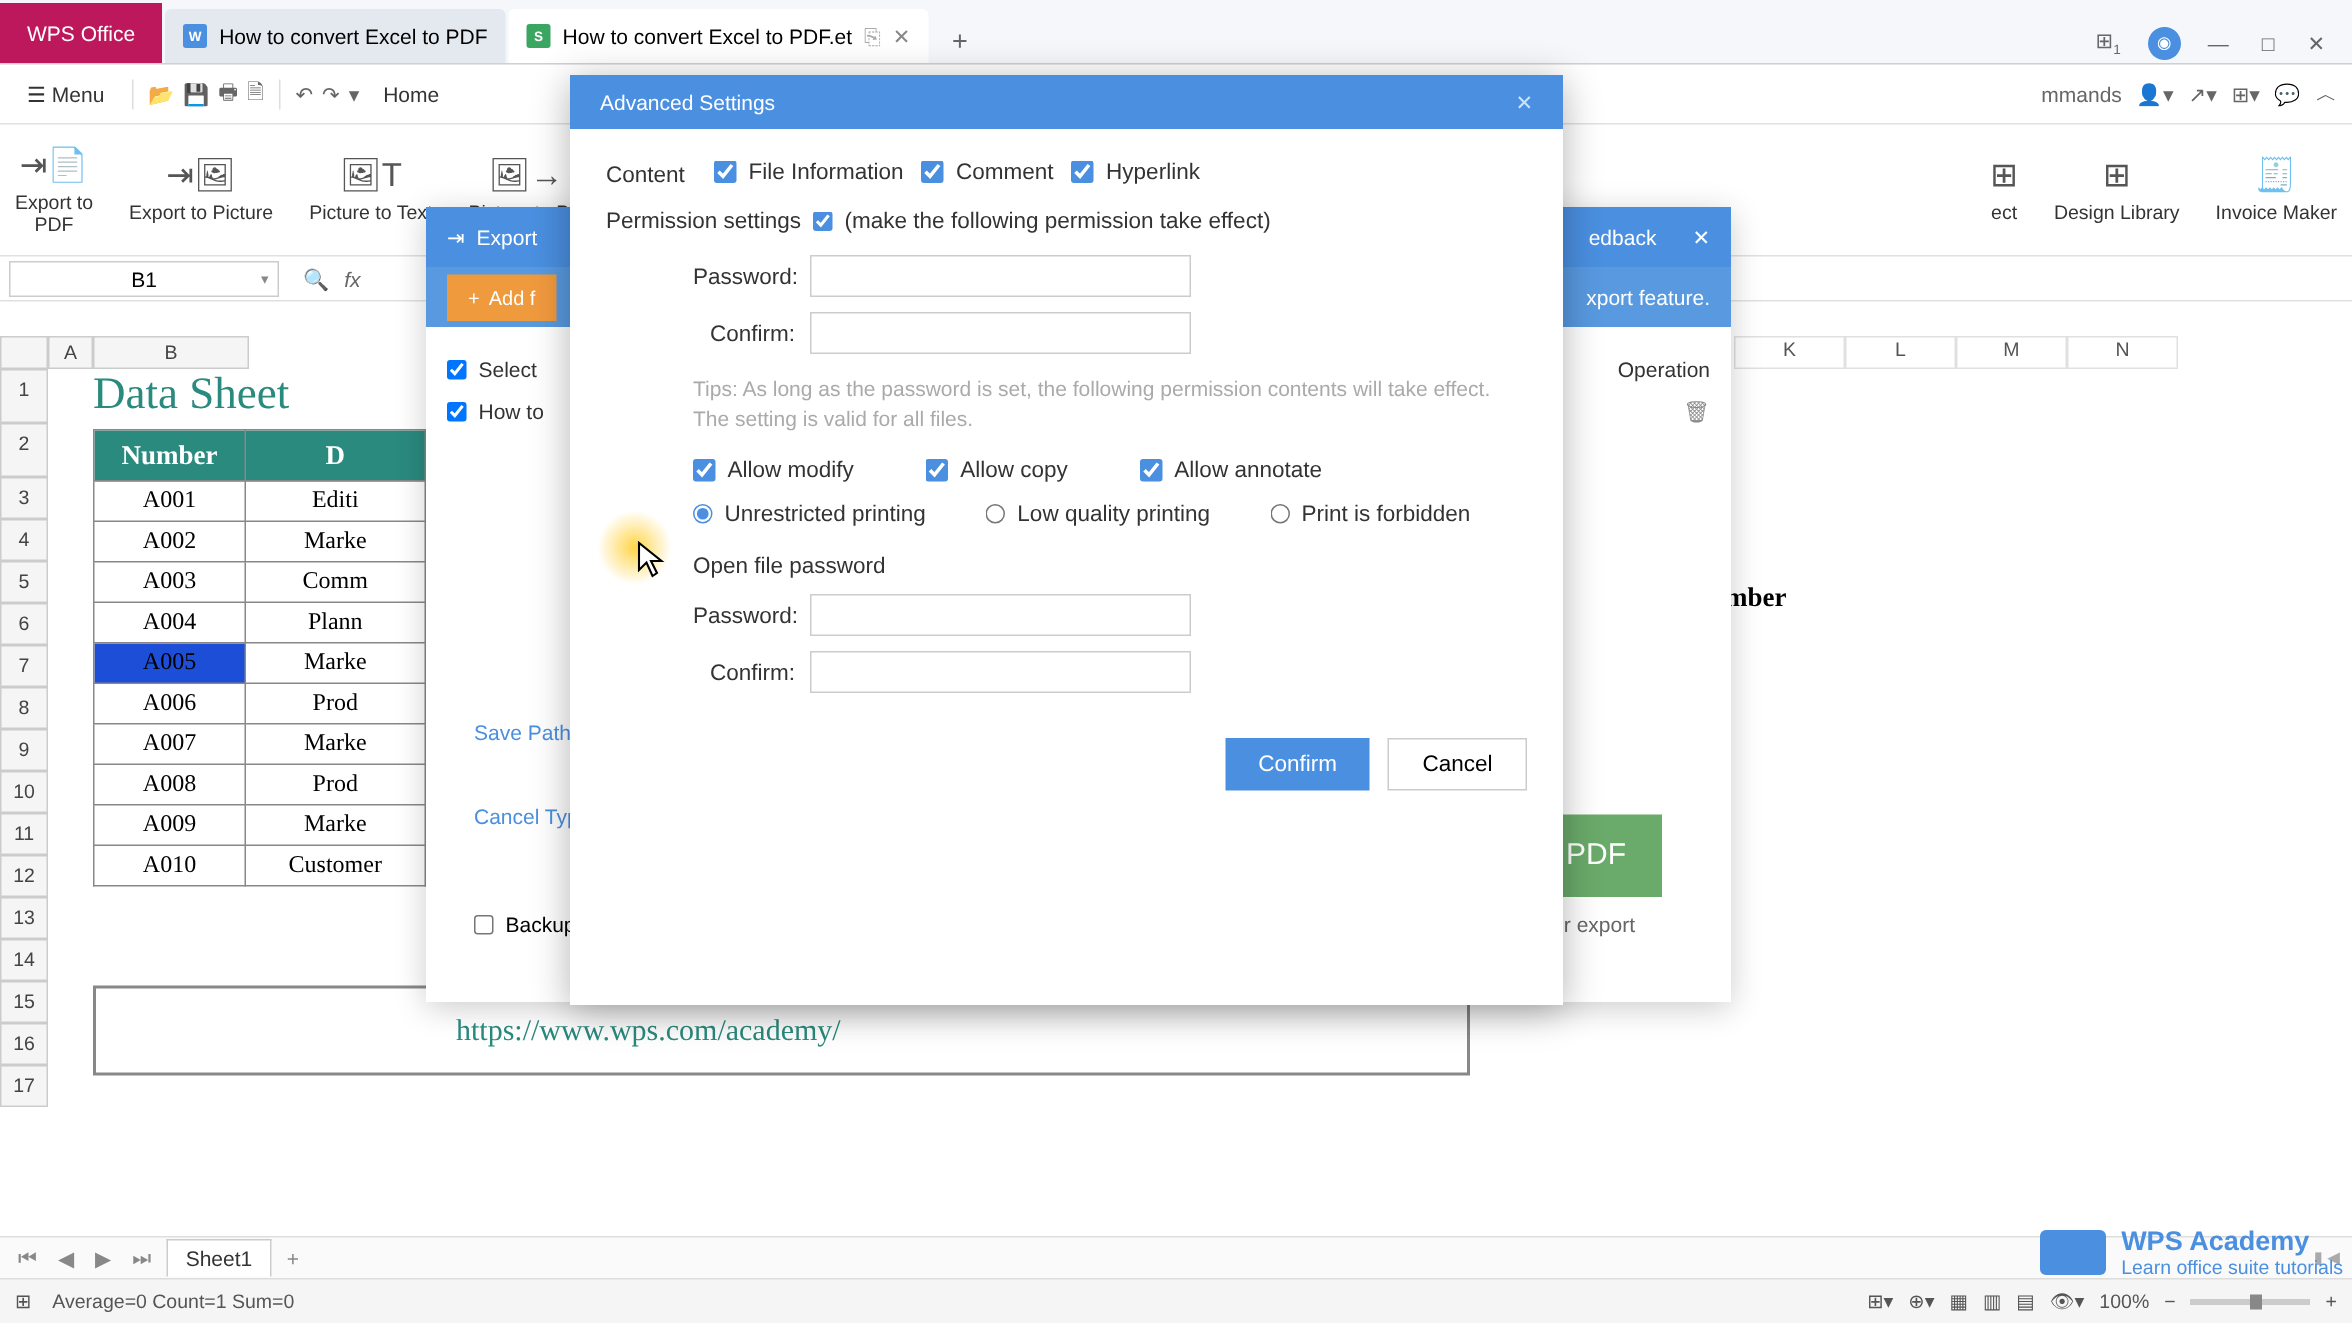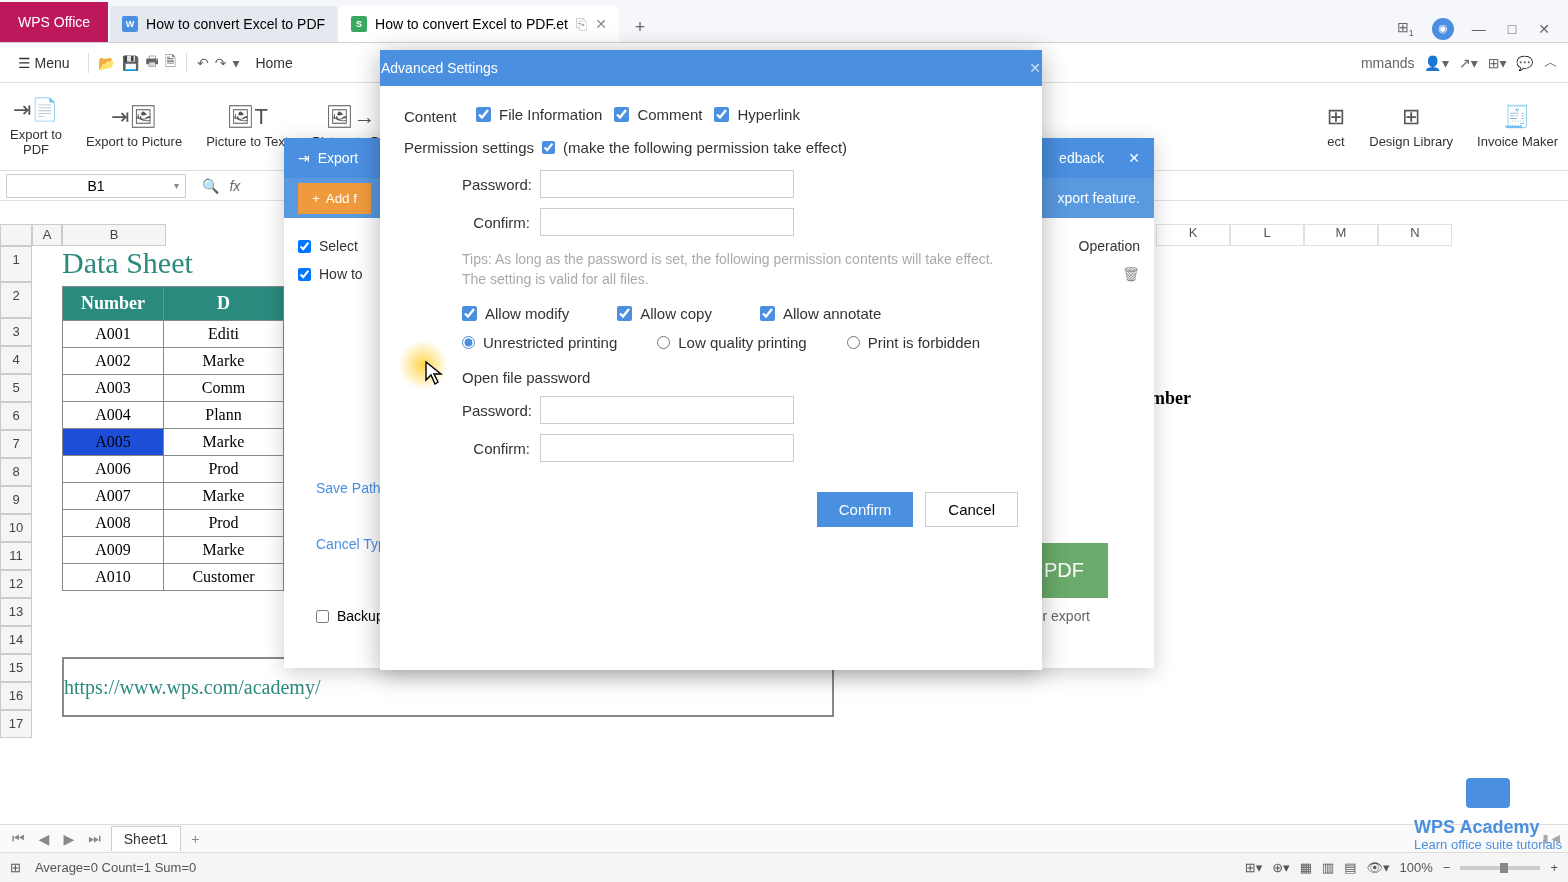--- a/index.html
+++ b/index.html
@@ -38,40 +38,40 @@
 .fx-area { display:flex; align-items:center; gap:10px; padding:0 10px; color:#666; }
 .corner { width:32px; height:22px; border:1px solid #ccc; background:#f5f5f5; }
 .col-h { border:1px solid #ccc; background:#f5f5f5; text-align:center; font-size:13px; color:#444; height:22px; line-height:20px; }
 .row-h { width:32px; border:1px solid #ccc; background:#f5f5f5; text-align:center; font-size:13px; color:#444; }
 
 .data-title { position:absolute; left:62px; top:246px; font-family: Georgia, serif; font-size: 30px; color: #2a8a7e; }
 .data-table { position: absolute; left: 62px; top: 286px; border-collapse: collapse; }
 .data-table th { background:#2a8a7e; color:#fff; padding:6px 18px; font-family: Georgia, serif; font-size:18px; border:1px solid #888; }
 .data-table td { border:1px solid #888; padding:4px 18px; font-family: Georgia, serif; font-size:16px; text-align:center; }
 .highlight-row td:first-child { background:#1d4ed8; }
-.url-cell { position:absolute; left:62px; top:657px; width:772px; height:60px; border:2px solid #888; display:flex; align-items:center; justify-content:flex-start; font-family: Georgia, serif; font-size:20px; color:#2a8a7e; }
+.url-cell { position:absolute; left:62px; top:657px; width:918px; height:60px; border:2px solid #888; display:flex; align-items:center; justify-content:flex-start; padding-left: 240px; font-family: Georgia, serif; font-size:20px; color:#2a8a7e; }
 
 .grid-cols { position:absolute; top:224px; left:1046px; display:flex; }
 .grid-col { width:74px; height:22px; border:1px solid #e0e0e0; text-align:center; color:#555; font-size:13px; }
 
 
 .export-dialog { position:absolute; left:284px; top:138px; width:870px; height:530px; background:#fff; box-shadow: 0 4px 20px rgba(0,0,0,.2); }
 .export-header { background:#4a8fe0; color:#fff; height:40px; display:flex; align-items:center; padding:0 14px; gap:8px; }
 .export-header .close { margin-left:auto; color:#fff; cursor:pointer; }
 .notice-bar { background:#5899e0; color:#fff; height:40px; display:flex; align-items:center; justify-content:space-between; padding:0 14px; }
 .export-body { padding: 14px; }
 .add-file-btn { background:#f09a3e; color:#fff; padding:8px 14px; border:none; display:inline-flex; align-items:center; gap:6px; cursor:pointer; }
 .export-row { display:flex; align-items:center; gap:8px; padding:6px 0; font-size:14px; color:#333; }
 .operation { margin-left:auto; color:#333; }
 .path-label { color:#4a8fe0; padding: 6px 0; }
 .to-pdf-btn { background:#6aaa6a; color:#fff; padding:16px 24px; font-size:20px; border:none; position:absolute; right:0; top:0; }
 
 
 .adv-dialog { position:absolute; left:380px; top:50px; width:662px; height:620px; background:#fff; box-shadow:0 4px 24px rgba(0,0,0,.3); z-index: 20; }
-.adv-header { background:#4a8fe0; color:#fff; height:36px; display:flex; align-items:center; padding:0 1px; }
+.adv-header { background:#4a8fe0; color:#fff; height:36px; display:flex; align-items:center; padding:0 20px; }
 .adv-header .close { margin-left:auto; color:#cfe0f5; cursor:pointer; }
 .adv-body { padding: 20px 24px; color:#333; font-size:15px; }
 .adv-row { display:flex; align-items:flex-start; gap:12px; margin-bottom: 14px; }
 .adv-label { width: 60px; color:#333; padding-top:2px; }
 .adv-col { display:flex; gap:12px; }
 .chk { display:flex; align-items:center; gap:8px; }
 .chk input[type="checkbox"] { width:15px; height:15px; accent-color:#4a8fe0; }
 .field-row { display:flex; align-items:center; gap:10px; margin: 10px 0; }
 .field-row label { width:68px; text-align:right; }
 .field-row input[type="password"], .field-row input[type="text"] { width:254px; height:28px; border:1px solid #ccc; padding:0 6px; }
@@ -92,21 +92,21 @@
 
 
 .sheet-tabs { position:absolute; bottom:30px; left:0; right:0; height:28px; display:flex; align-items:center; border-top:1px solid #ddd; background:#fafafa; padding:0 8px; gap:6px; }
 .sheet-tab { padding:4px 12px; border:1px solid #ccc; border-bottom:none; background:#fff; font-weight:500; color:#333; }
 .nav-btn { color:#888; cursor:pointer; padding:2px 4px; }
 
 
 .statusbar { position:absolute; bottom:0; left:0; right:0; height:30px; background:#f5f5f5; border-top:1px solid #ddd; display:flex; align-items:center; padding:0 10px; gap:14px; color:#555; font-size:13px; }
 .statusbar .right { margin-left:auto; display:flex; align-items:center; gap:10px; }
 
-.wps-badge { position:absolute; right:6px; bottom:30px; display:flex; align-items:center; gap:10px; color:#4a8fe0; font-size:13px; z-index:5;flex-direction:column; }
+.wps-badge { position:absolute; right:6px; bottom:30px; display:flex; align-items:center; gap:10px; color:#4a8fe0; font-size:13px; z-index:5; }
 .wps-badge .logo { width:44px; height:30px; background:#4a8fe0; border-radius:4px; }
 .wps-badge .txt { display:flex; flex-direction:column; line-height:1.1; }
 .wps-badge .big { font-size:18px; font-weight:600; }
 
 .row-h { height:28px; line-height:26px; }
 .sheet-rows { position:absolute; left:0; top:246px; }
 </style>
 </head>
 <body>
 

